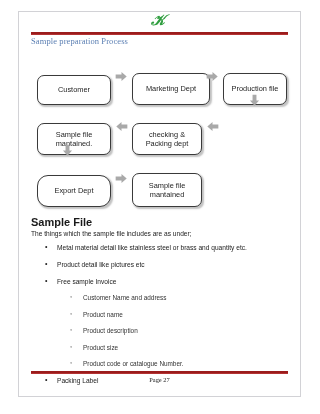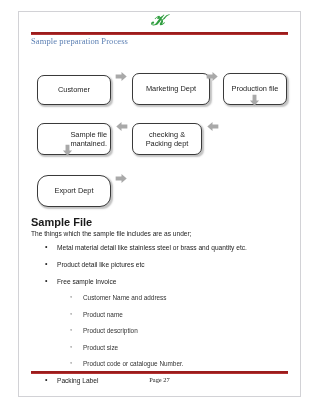--- a/index.html
+++ b/index.html
@@ -243,21 +243,21 @@
       <div class="node" style="left:192px; top:4px; width:64px; height:32px;">
         <span>Production file</span>
       </div>
 
       <div class="arrow" style="left:217px; top:38px;">
         <svg viewBox="0 0 20 20" aria-hidden="true">
           <path fill="currentColor" d="M7 1h6v9h4l-7 8-7-8h4z"></path>
         </svg>
       </div>
 
-      <div class="node" style="left:6px; top:54px; width:74px; height:32px;text-align:right;">
+      <div class="node" style="left:6px; top:54px; width:74px; height:32px;">
         <span>Sample file mantained.</span>
       </div>
 
       <div class="arrow" style="left:84px; top:64px;">
         <svg viewBox="0 0 20 20" aria-hidden="true">
           <path fill="currentColor" d="M19 7h-9V3l-8 7 8 7v-4h9z"></path>
         </svg>
       </div>
 
       <div class="node" style="left:101px; top:54px; width:70px; height:32px;justify-content:flex-end;">
@@ -280,20 +280,23 @@
       <div class="node" style="left:6px; top:106px; width:74px; height:32px;border-radius:11px;">
         <span>Export Dept</span>
       </div>
 
       <div class="arrow" style="left:84px; top:116px;">
         <svg viewBox="0 0 20 20" aria-hidden="true">
           <path fill="currentColor" d="M1 7h9V3l8 7-8 7v-4H1z"></path>
         </svg>
       </div>
 
+      <div class="node" style="left:101px; top:104px; width:70px; height:34px;">
+        <span>Sample file mantained</span>
+      </div>
     </div>
 
     <div class="body-block">
       <div class="sub-title">Sample File</div>
       <div class="lead">The things which the sample file includes are as under;</div>
 
       <ul class="lvl1">
         <li>
           <span>Metal material detail like stainless steel or brass and quantity etc.</span>
         </li>

